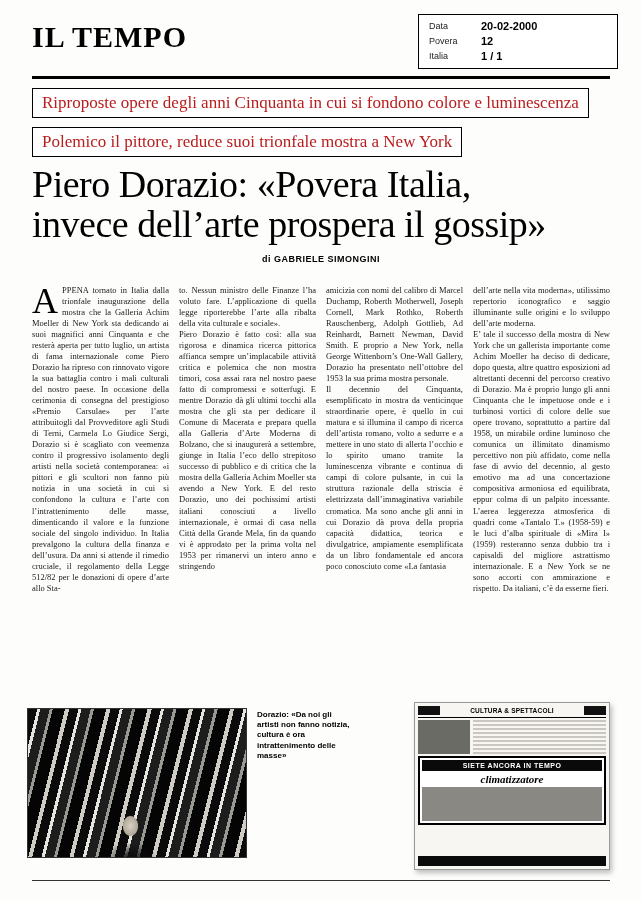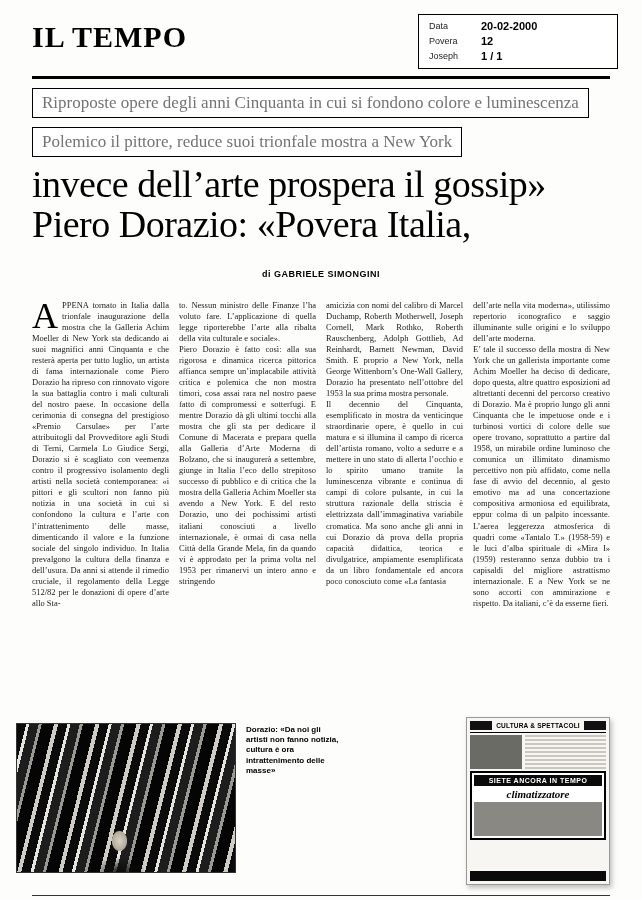--- a/index.html
+++ b/index.html
@@ -22,69 +22,69 @@
     border:1px solid #000; padding:4px 10px; background:#fff;
     font-family:"Liberation Sans", sans-serif;
   }
   .info-row { display:flex; align-items:flex-start; line-height:15px; }
   .info-label { width:52px; font-size:9px; color:#222; }
   .info-value { font-size:11px; font-weight:bold; color:#000; }
   .rule { margin:0 32px; border-top:3px solid #000; }
   
   .kicker {
     margin:9px 32px 0 32px; border:1px solid #000; background:#fff;
-    font-family:"Liberation Serif", serif; font-size:17px; color:#737373;
+    font-family:"Liberation Serif", serif; font-size:17px; color:#b91c1c;
     padding:4px 9px; width:fit-content; max-width:578px; white-space:nowrap;
   }
   
   .headline {
     margin:7px 32px 0 32px;
     font-family:"Liberation Serif", serif; font-weight:normal;
     font-size:38px; line-height:1.06; letter-spacing:-0.5px; color:#000;
   }
   .headline span { display:block; }
   .byline {
-    margin-top:24px; text-align:center;
+    margin-top:9px; text-align:center;
     font-family:"Liberation Sans", sans-serif; font-weight:bold;
     font-size:9px; letter-spacing:.5px; color:#000;
   }
   
   .article {
     margin:10px 32px 0 32px; display:flex; gap:10px;
     height:420px; overflow:hidden;
   }
   .col {
     flex:1 1 0; font-size:8.5px; line-height:1.3; text-align:justify;
     white-space:pre-line; color:#1a1a1a;
   }
   .dropcap {
     float:left; font-size:36px; line-height:.8;
     padding:2px 4px 0 0; font-weight:normal; color:#000;
   }
   
-  .bottom { margin:8px 32px 0 16px; display:flex; height:168px; }
+  .bottom { margin:8px 32px 0 27px; display:flex; height:168px; }
   .photo {
     width:220px; height:150px; margin-top:6px; flex:0 0 auto;
     background:
       radial-gradient(ellipse 13px 17px at 47% 79%, #d9d3c6 0%, #b0a898 55%, rgba(0,0,0,0) 62%),
       radial-gradient(ellipse 34px 20px at 47% 100%, #0c0c0c 0%, rgba(0,0,0,0) 75%),
       repeating-linear-gradient(104deg,
         #0b0b0b 0 9px, #e6e4de 9px 12px, #1d1d1d 12px 21px,
         #9a9892 21px 24px, #050505 24px 36px, #cfccc4 36px 40px);
     border:1px solid #333;
   }
   .caption {
     width:96px; margin:8px 0 0 10px; flex:0 0 auto;
     font-family:"Liberation Sans", sans-serif; font-weight:bold;
     font-size:8px; line-height:1.3; color:#000;
   }
   .bottom-spacer { flex:1 1 auto; }
   
   .mini {
-    width:144px; flex:0 0 auto; background:#f7f6f2;
+    width:196px; flex:0 0 auto; background:#f7f6f2;
     border:1px solid #9a9a94; box-shadow:2px 3px 5px rgba(0,0,0,.25);
     padding:3px; display:flex; flex-direction:column; gap:2px;
     font-family:"Liberation Sans", sans-serif;
   }
   .mini-head { display:flex; align-items:center; gap:3px; border-bottom:1px solid #000; padding-bottom:2px; }
   .mini-logo { width:22px; height:9px; background:#111; flex:0 0 auto; }
   .mini-title {
     flex:1 1 auto; text-align:center; font-weight:bold; font-size:6.5px;
     letter-spacing:.2px; color:#000; white-space:nowrap; overflow:hidden;
   }
@@ -123,33 +123,33 @@
     <div class="info-box">
       <div class="info-row">
         <span class="info-label">Data</span>
         <span class="info-value">20-02-2000</span>
       </div>
       <div class="info-row">
         <span class="info-label">Povera</span>
         <span class="info-value">12</span>
       </div>
       <div class="info-row">
-        <span class="info-label">Joseph</span>
+        <span class="info-label">Italia</span>
         <span class="info-value">1 / 1</span>
       </div>
     </div>
   </div>
   <div class="rule"></div>
 
   <div class="kicker">Riproposte opere degli anni Cinquanta in cui si fondono colore e luminescenza</div>
   <div class="kicker">Polemico il pittore, reduce suoi trionfale mostra a New York</div>
 
   <h1 class="headline">
+    <span>Piero Dorazio: «Povera Italia,</span>
     <span>invece dell’arte prospera il gossip»</span>
-    <span>Piero Dorazio: «Povera Italia,</span>
   </h1>
   <div class="byline">di GABRIELE SIMONGINI</div>
 
   <div class="article">
     <div class="col">
       <span class="dropcap">A</span><span>PPENA tornato in Italia dalla trionfale inaugurazione della mostra che la Galleria Achim Moeller di New York sta dedicando ai suoi magnifici anni Cinquanta e che resterà aperta per tutto luglio, un artista di fama internazionale come Piero Dorazio ha ripreso con rinnovato vigore la sua battaglia contro i mali culturali del nostro paese. In occasione della cerimonia di consegna del prestigioso «Premio Carsulae» per l’arte attribuitogli dal Provveditore agli Studi di Terni, Carmela Lo Giudice Sergi, Dorazio si è scagliato con veemenza contro il progressivo isolamento degli artisti nella società contemporanea: «i pittori e gli scultori non fanno più notizia in una società in cui si confondono la cultura e l’arte con l’intrattenimento delle masse, dimenticando il valore e la funzione sociale del singolo individuo. In Italia prevalgono la cultura della finanza e dell’usura. Da anni si attende il rimedio cruciale, il regolamento della Legge 512/82 per le donazioni di opere d’arte allo Sta-</span>
     </div>
     <div class="col">
       <span>to. Nessun ministro delle Finanze l’ha voluto fare. L’applicazione di quella legge riporterebbe l’arte alla ribalta della vita culturale e sociale».
 Piero Dorazio è fatto così: alla sua rigorosa e dinamica ricerca pittorica affianca sempre un’implacabile attività critica e polemica che non mostra timori, cosa assai rara nel nostro paese fatto di compromessi e sotterfugi. E mentre Dorazio dà gli ultimi tocchi alla mostra che gli sta per dedicare il Comune di Macerata e prepara quella alla Galleria d’Arte Moderna di Bolzano, che si inaugurerà a settembre, giunge in Italia l’eco dello strepitoso successo di pubblico e di critica che la mostra della Galleria Achim Moeller sta avendo a New York. E del resto Dorazio, uno dei pochissimi artisti italiani conosciuti a livello internazionale, è ormai di casa nella Città della Grande Mela, fin da quando vi è approdato per la prima volta nel 1953 per rimanervi un intero anno e stringendo</span>

